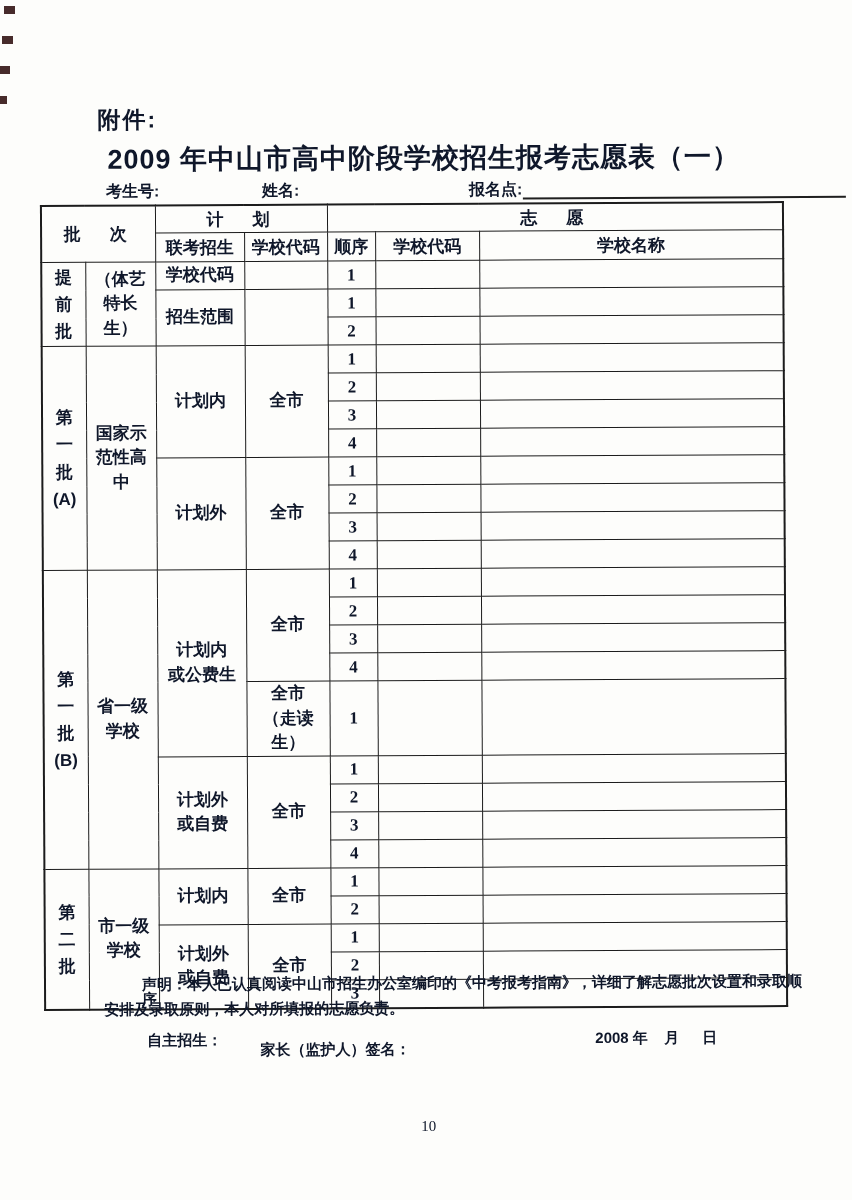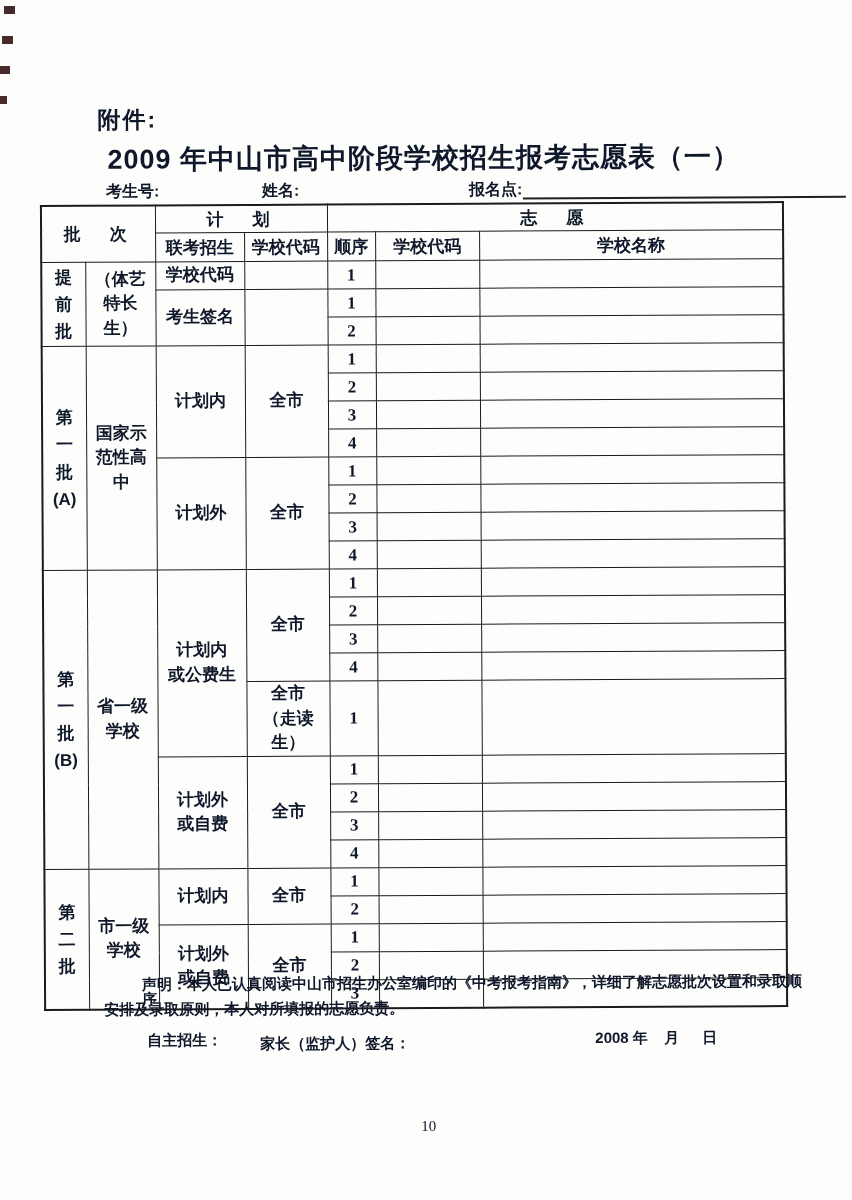--- a/index.html
+++ b/index.html
@@ -72,21 +72,21 @@
     position:absolute;left:0;top:972px;width:100%;
     font-size:15px;font-weight:700;line-height:1.0;
   }
   .decl-l1{position:absolute;left:140px;top:3px;width:660px;}
   .decl-l2{position:absolute;left:102px;top:28px;width:660px;}
   .signature-row{
     position:absolute;left:0;top:1030px;width:100%;height:22px;
     font-size:15px;font-weight:700;
   }
   .sig-student{position:absolute;left:145px;top:0;}
-  .sig-parent{position:absolute;left:258px;top:4px;}
+  .sig-parent{position:absolute;left:258px;top:10px;}
   .sig-year{position:absolute;left:593px;top:0;}
   .sig-month{position:absolute;left:662px;top:0;}
   .sig-day{position:absolute;left:700px;top:0;}
   .page-number{
     position:absolute;left:0;top:1118px;width:100%;
     text-align:center;
     font-family:"Liberation Serif","DejaVu Serif",serif;
     font-size:15px;
   }
 </style>
@@ -144,21 +144,21 @@
         <td rowspan="3" class="multiline">（体艺
 特长
 生）</td>
         <td class="multiline">学校代码</td>
         <td class="blank-cell"></td>
         <td class="order-cell">1</td>
         <td class="blank-cell"></td>
         <td class="blank-cell"></td>
       </tr>
       <tr class="r">
-        <td rowspan="2" class="multiline">考生签名</td>
+        <td rowspan="2" class="multiline">招生范围</td>
         <td rowspan="2" class="blank-cell"></td>
         <td class="order-cell">1</td>
         <td class="blank-cell"></td>
         <td class="blank-cell"></td>
       </tr>
       <tr class="r">
         <td class="order-cell">2</td>
         <td class="blank-cell"></td>
         <td class="blank-cell"></td>
       </tr>

